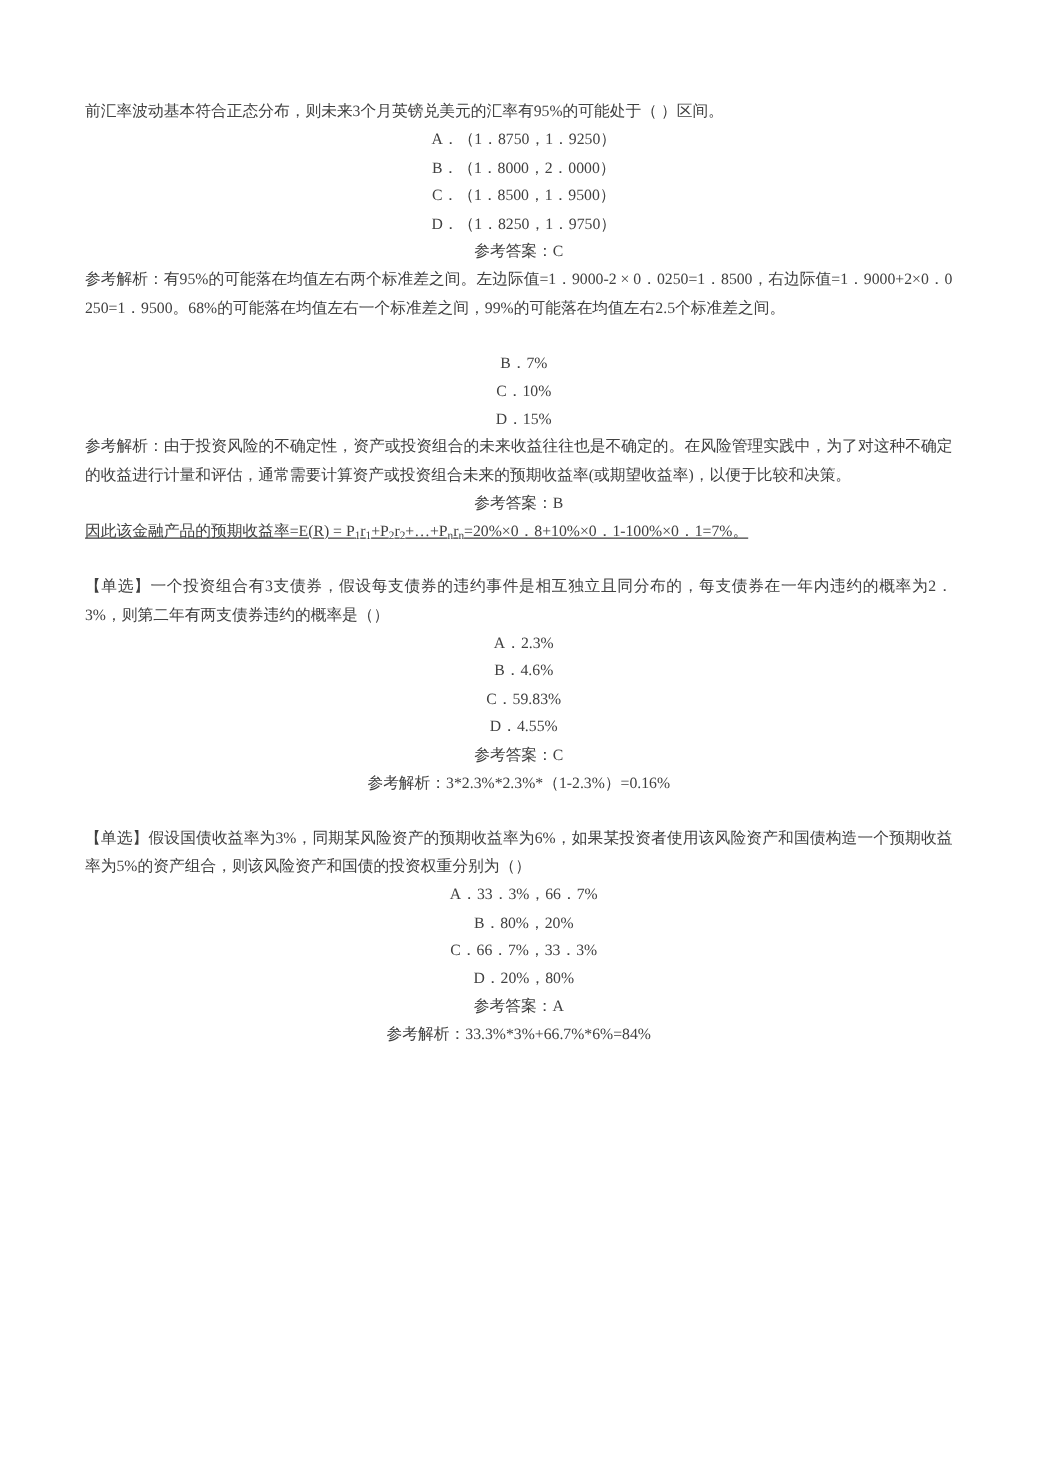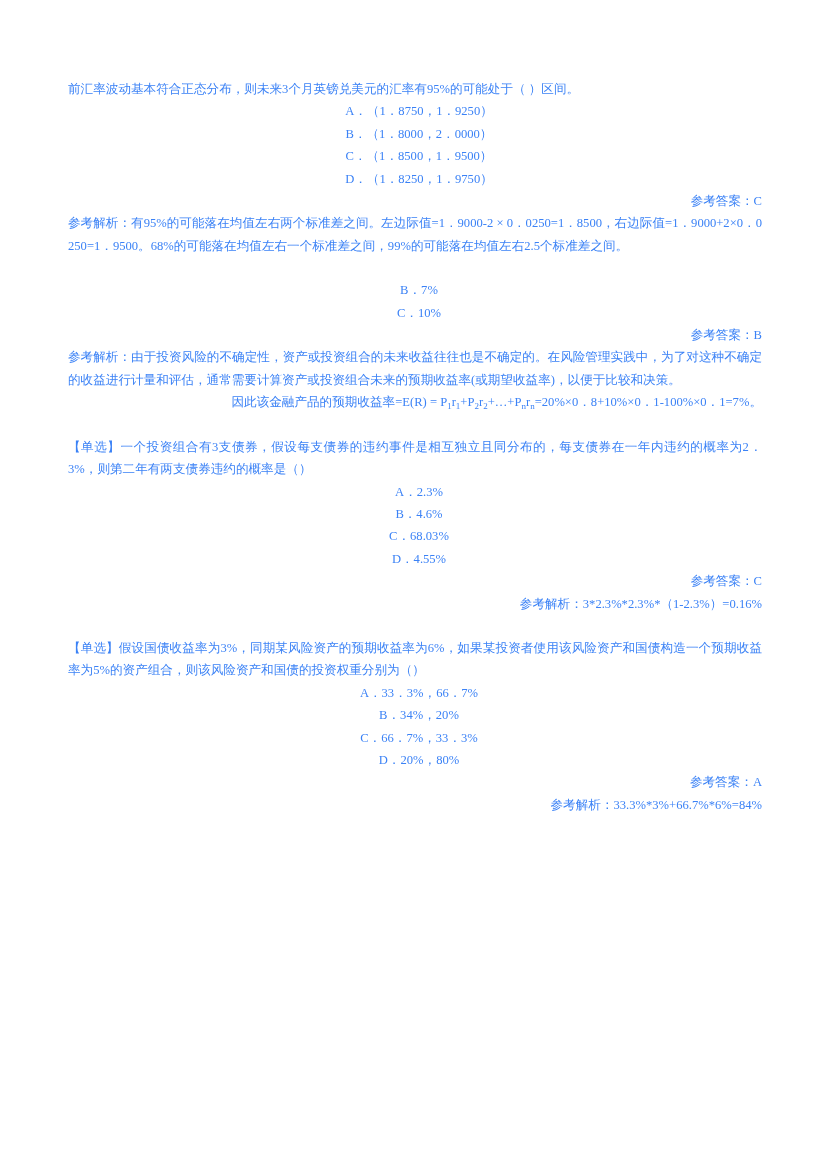--- a/index.html
+++ b/index.html
@@ -28,40 +28,41 @@
   }
   .block {
     margin: 0 0 22px 0;
   }
   .block:last-child {
     margin-bottom: 0;
   }
   .line {
     font-size: 12.6px;
     line-height: 22.4px;
-    color: #3b82f6;
+    color: #404040;
     text-align: justify;
     text-justify: inter-ideograph;
     word-break: break-all;
     white-space: normal;
     margin: 0;
   }
   .line.stem {
     text-align: justify;
   }
   .line.option {
     padding-left: 8px;
     text-align: center;
     white-space: pre;
   }
   .line.meta {
-    text-align: right;
+    text-align: center;
   }
   .line.formula {
-    text-align: right;
+    text-align: left;
+    text-decoration: underline;
   }
   sub {
     font-size: 9px;
     line-height: 0;
     vertical-align: baseline;
     position: relative;
     top: 2.5px;
   }
 </style>
 </head>
@@ -76,39 +77,40 @@
       <p class="line option">B．（1．8000，2．0000）</p>
       <p class="line option">C．（1．8500，1．9500）</p>
       <p class="line option">D．（1．8250，1．9750）</p>
       <p class="line meta">参考答案：C</p>
       <p class="line stem">参考解析：有95%的可能落在均值左右两个标准差之间。左边际值=1．9000-2 × 0．0250=1．8500，右边际值=1．9000+2×0．0250=1．9500。68%的可能落在均值左右一个标准差之间，99%的可能落在均值左右2.5个标准差之间。</p>
     </div>
 
     <div class="block">
       <p class="line option">B．7%</p>
       <p class="line option">C．10%</p>
+      <p class="line option">D．15%</p>
+      <p class="line stem">参考解析：由于投资风险的不确定性，资产或投资组合的未来收益往往也是不确定的。在风险管理实践中，为了对这种不确定的收益进行计量和评估，通常需要计算资产或投资组合未来的预期收益率(或期望收益率)，以便于比较和决策。</p>
       <p class="line meta">参考答案：B</p>
-      <p class="line stem">参考解析：由于投资风险的不确定性，资产或投资组合的未来收益往往也是不确定的。在风险管理实践中，为了对这种不确定的收益进行计量和评估，通常需要计算资产或投资组合未来的预期收益率(或期望收益率)，以便于比较和决策。</p>
       <p class="line formula"><span>因此该金融产品的预期收益率=E(R) = P</span><sub>1</sub><span>r</span><sub>1</sub><span>+P</span><sub>2</sub><span>r</span><sub>2</sub><span>+…+P</span><sub>n</sub><span>r</span><sub>n</sub><span>=20%×0．8+10%×0．1-100%×0．1=7%。</span></p>
     </div>
 
     <div class="block">
       <p class="line stem">【单选】一个投资组合有3支债券，假设每支债券的违约事件是相互独立且同分布的，每支债券在一年内违约的概率为2．3%，则第二年有两支债券违约的概率是（）</p>
       <p class="line option">A．2.3%</p>
       <p class="line option">B．4.6%</p>
-      <p class="line option">C．68.03%</p>
+      <p class="line option">C．59.83%</p>
       <p class="line option">D．4.55%</p>
       <p class="line meta">参考答案：C</p>
       <p class="line meta">参考解析：3*2.3%*2.3%*（1-2.3%）=0.16%</p>
     </div>
 
     <div class="block">
       <p class="line stem">【单选】假设国债收益率为3%，同期某风险资产的预期收益率为6%，如果某投资者使用该风险资产和国债构造一个预期收益率为5%的资产组合，则该风险资产和国债的投资权重分别为（）</p>
       <p class="line option">A．33．3%，66．7%</p>
-      <p class="line option">B．34%，20%</p>
+      <p class="line option">B．80%，20%</p>
       <p class="line option">C．66．7%，33．3%</p>
       <p class="line option">D．20%，80%</p>
       <p class="line meta">参考答案：A</p>
       <p class="line meta">参考解析：33.3%*3%+66.7%*6%=84%</p>
     </div>
 
     <div class="block">
     </div>
 
   </div>

